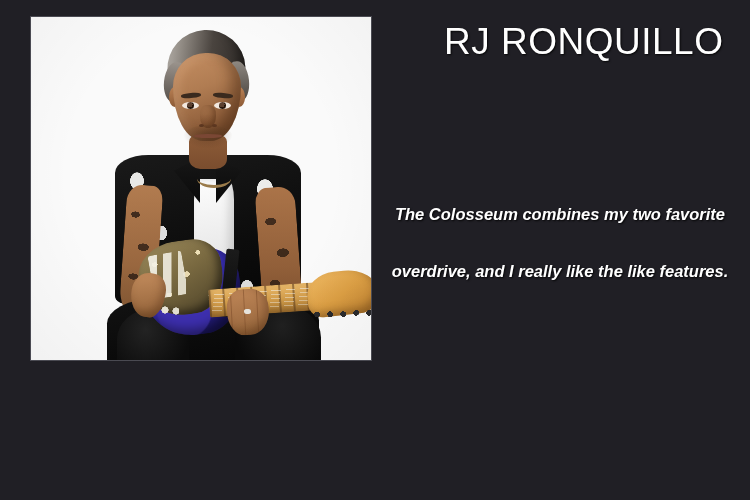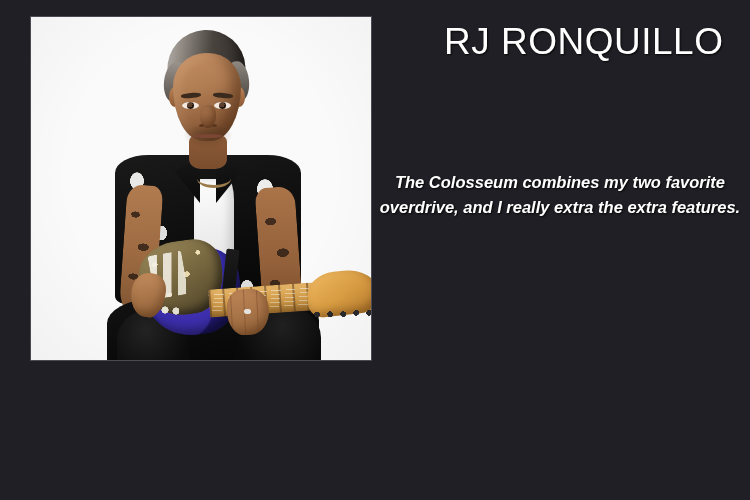--- a/index.html
+++ b/index.html
@@ -416,21 +416,21 @@
     top: 170px;
     width: 364px;
     text-align: center;
     color: #ffffff;
     font-size: 16.5px;
     font-weight: bold;
     font-style: italic;
     line-height: 1.5;
     text-shadow: 1px 1px 2px rgba(0,0,0,.85);
   }
-  #quote .qline { display: block; white-space: nowrap; }
+  #quote .qline { display: block; white-space: nowrap; margin-top: 32px; }
 </style>
 </head>
 <body>
 
 <div id="stage">
 
   <div id="photo-panel">
     <div id="portrait" role="img" aria-label="portrait of a seated man holding an electric guitar">
 
       <div class="hair"></div>
@@ -480,16 +480,16 @@
       <div class="ring"></div>
 
       <div class="photo-vignette"></div>
     </div>
   </div>
 
   <div id="artist-name">RJ RONQUILLO</div>
 
   <div id="quote">
     <span class="qline">The Colosseum combines my two favorite</span>
-    <span class="qline">overdrive, and I really extra the extra features.</span>
+    <span class="qline">overdrive, and I really like the like features.</span>
   </div>
 
 </div>
 
 </body></html>

